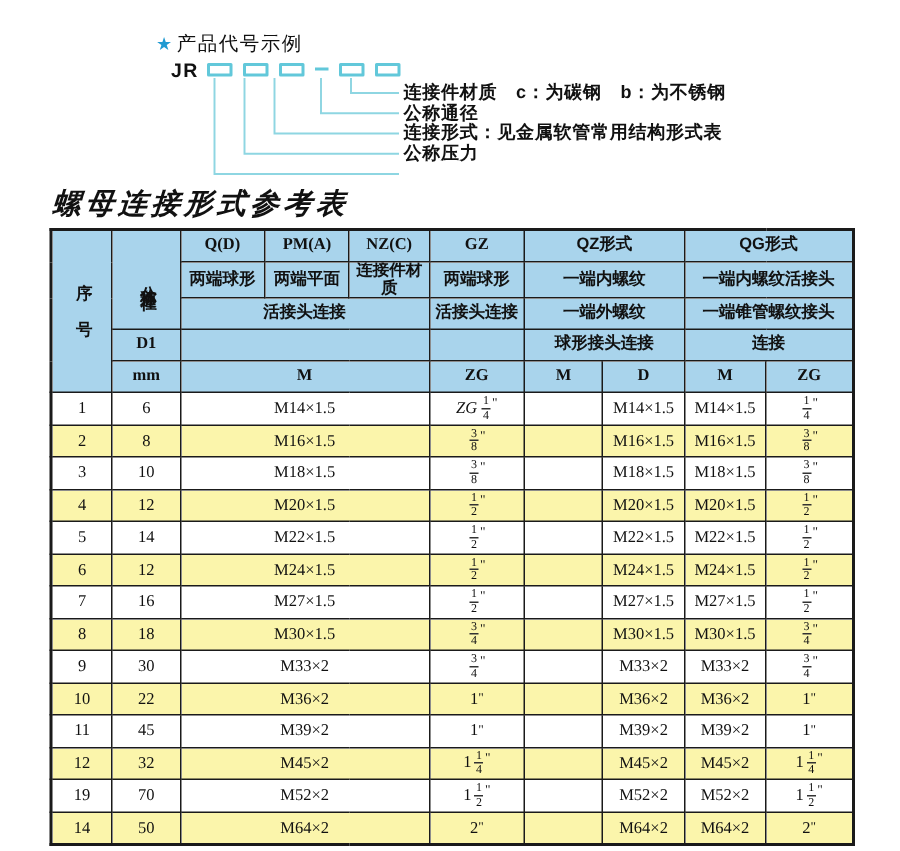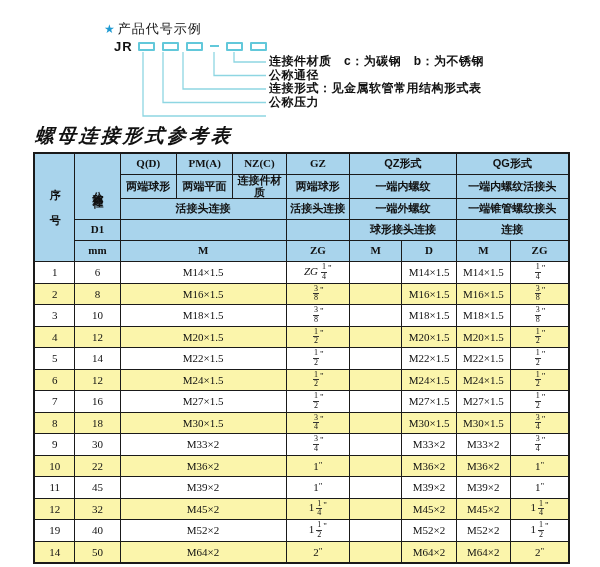--- a/index.html
+++ b/index.html
@@ -326,21 +326,21 @@
           <td></td>
           <td>M45×2</td>
           <td>M45×2</td>
           <td><span class="whole">1</span><span class="vfrac">
               <span class="fnum">1</span>
               <span class="fden">4</span>
             </span><span class="inch">"</span></td>
         </tr>
         <tr>
           <td>19</td>
-          <td>40</td>
+          <td>70</td>
           <td colspan="3">M52×2</td>
           <td><span class="whole">1</span><span class="vfrac">
               <span class="fnum">1</span>
               <span class="fden">2</span>
             </span><span class="inch">"</span></td>
           <td></td>
           <td>M52×2</td>
           <td>M52×2</td>
           <td><span class="whole">1</span><span class="vfrac">
               <span class="fnum">1</span>

